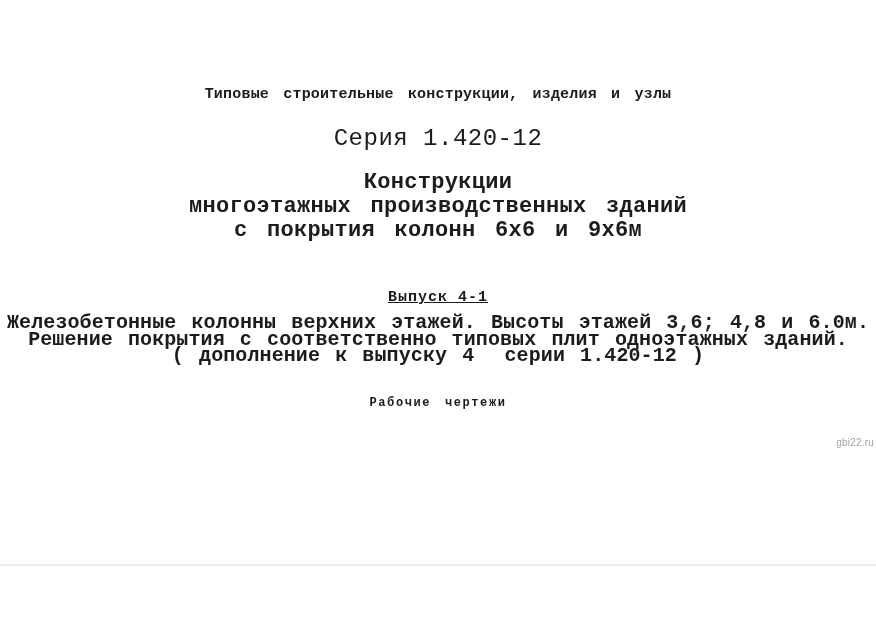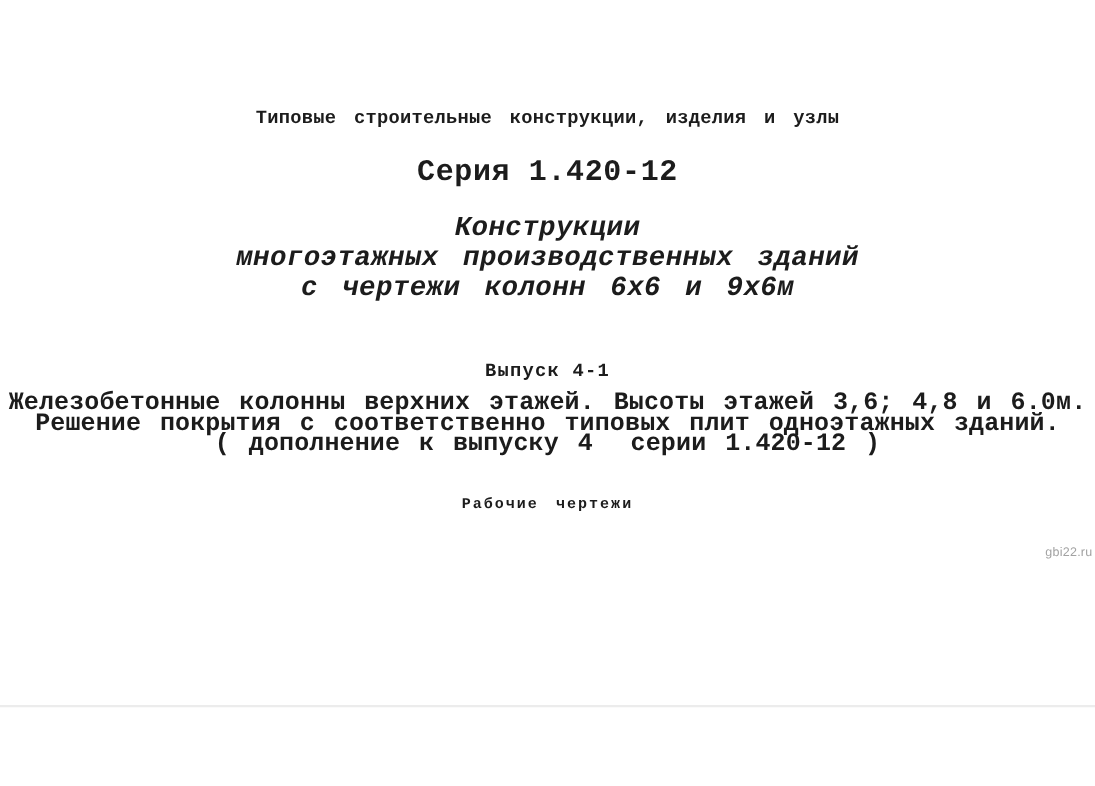--- a/index.html
+++ b/index.html
@@ -25,44 +25,44 @@
   .header-line {
     top: 86px;
     font-size: 15px;
     font-weight: bold;
     letter-spacing: 0.2px;
     word-spacing: 5px;
   }
   .series-line {
     top: 125px;
     font-size: 24px;
-    font-weight: bold;
+    font-weight: normal;
     letter-spacing: 0.5px;
   }
   .title-block {
     position: absolute;
     top: 171px;
     left: 0;
     width: 100%;
     text-align: center;
   }
   .title-block .t-line {
     font-size: 22px;
     font-weight: bold;
     line-height: 24px;
     letter-spacing: 0.3px;
     word-spacing: 6px;
     white-space: pre;
-    font-style: italic;
   }
   .issue-line {
     top: 289px;
     font-size: 15px;
     font-weight: bold;
     letter-spacing: 1px;
+    text-decoration: underline;
   }
   .desc-block {
     position: absolute;
     top: 315px;
     left: 0;
     width: 100%;
     text-align: center;
   }
   .desc-block .d-line {
     font-size: 20px;
@@ -94,21 +94,21 @@
 
 <div class="page">
 
   <div class="line header-line">Типовые строительные конструкции, изделия и узлы</div>
 
   <div class="line series-line">Серия 1.420-12</div>
 
   <div class="title-block">
     <div class="t-line">Конструкции</div>
     <div class="t-line">многоэтажных производственных зданий</div>
-    <div class="t-line">с чертежи колонн 6х6 и 9х6м</div>
+    <div class="t-line">с покрытия колонн 6х6 и 9х6м</div>
   </div>
 
   <div class="line issue-line">Выпуск 4-1</div>
 
   <div class="desc-block">
     <div class="d-line">Железобетонные колонны верхних этажей. Высоты этажей 3,6; 4,8 и 6.0м.</div>
     <div class="d-line">Решение покрытия с соответственно типовых плит одноэтажных зданий.</div>
     <div class="d-line">( дополнение к выпуску 4  серии 1.420-12 )</div>
   </div>
 

